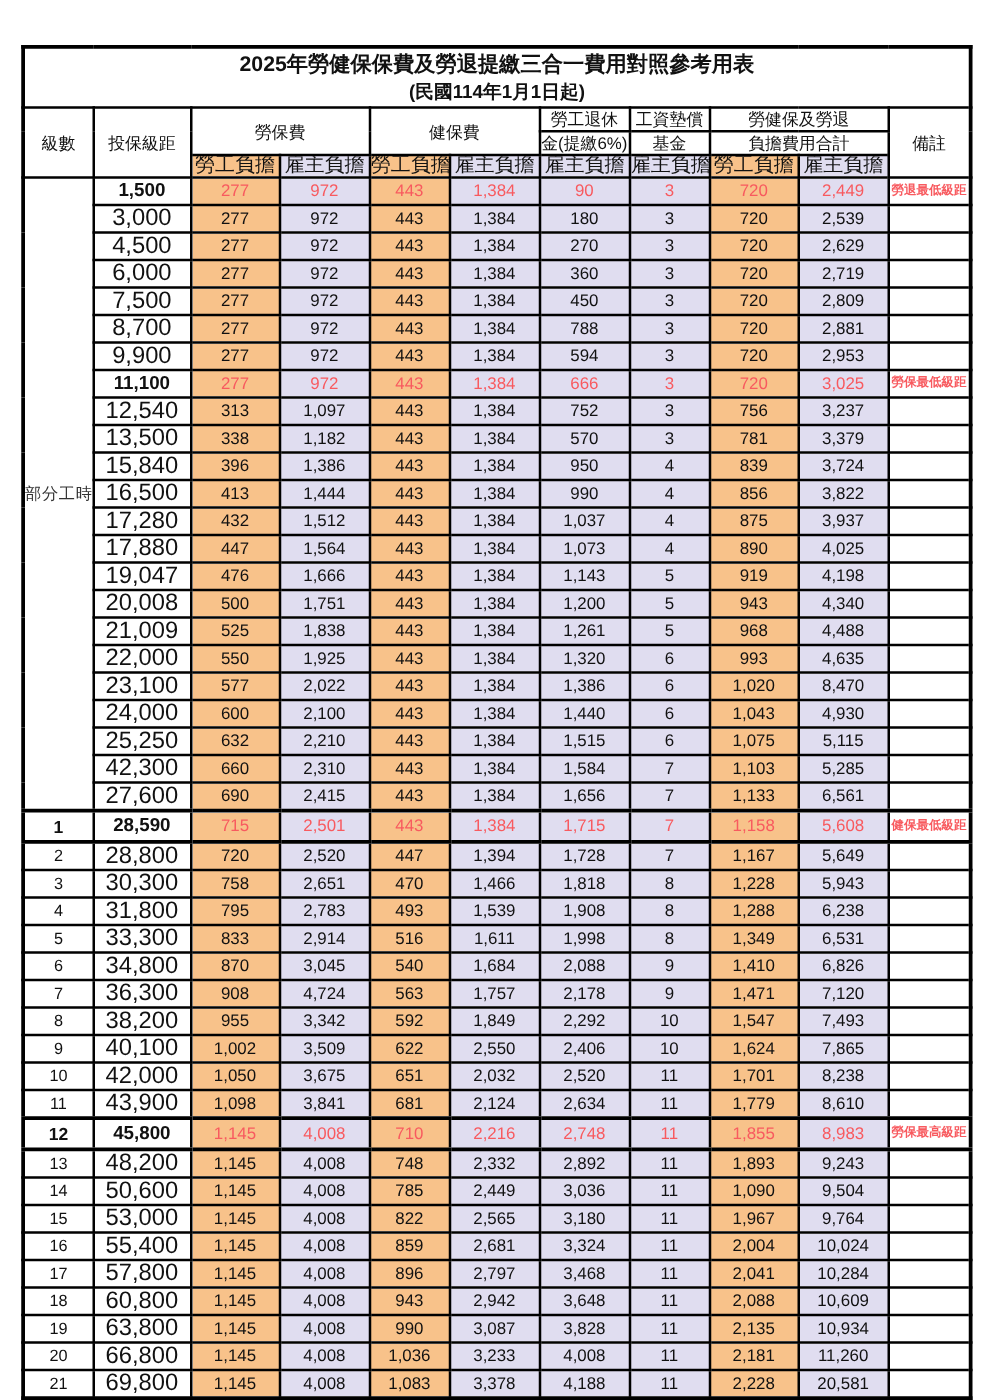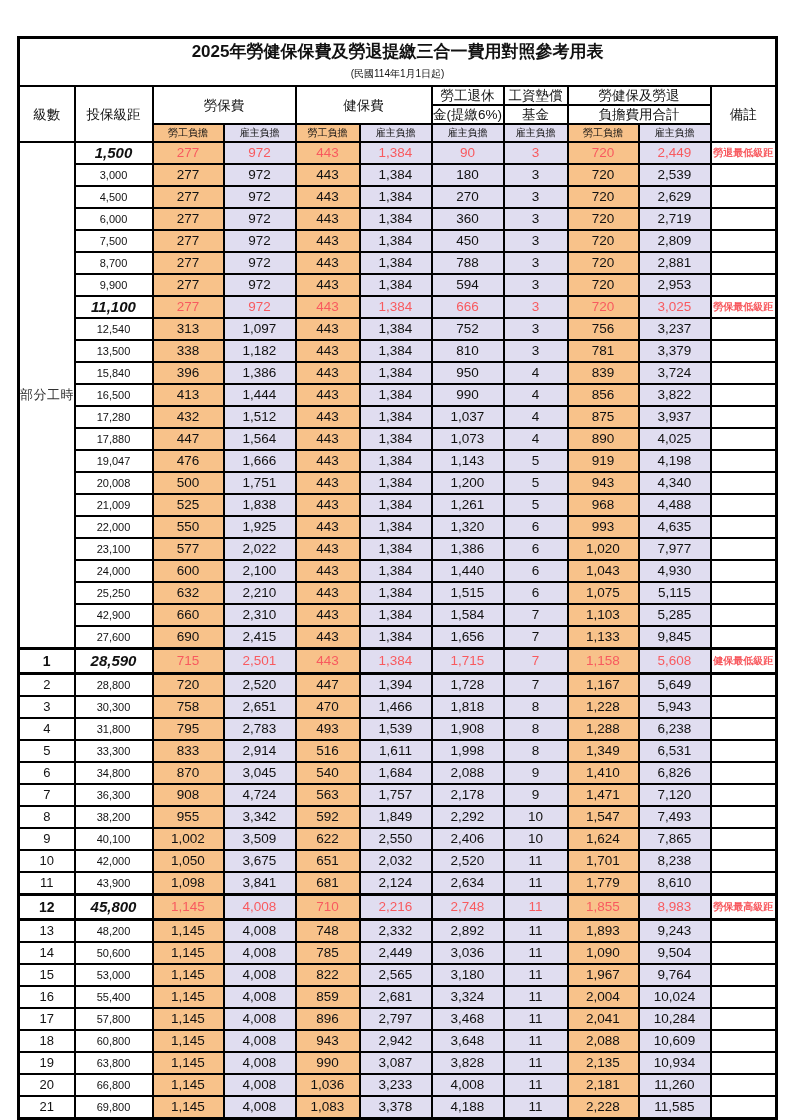--- a/index.html
+++ b/index.html
@@ -13,32 +13,32 @@
     position:absolute;left:17px;top:36px;
     width:758px;border-collapse:collapse;table-layout:fixed;
     border:3px solid #000;
   }
   table.premium td,table.premium th{
     border:2px solid #000;padding:0;text-align:center;vertical-align:middle;
     overflow:hidden;white-space:nowrap;
   }
   .title-cell{height:46px;}
   .title-line1{font-size:17px;font-weight:bold;line-height:24px;}
-  .title-line2{font-size:10px;font-weight:normal;line-height:20px;}
+  .title-line2{font-size:15px;font-weight:bold;line-height:20px;}
   tr.h1 th,tr.h2 th{font-size:13.5px;font-weight:normal;height:17px;line-height:17px;}
-  tr.h3 th{font-size:10px;font-weight:normal;height:16px;line-height:16px;}
+  tr.h3 th{font-size:16px;font-weight:normal;height:16px;line-height:16px;}
   .emp{background:#F8C28A;}
   .er{background:#E0DDF0;}
   tbody td{height:20px;line-height:20px;font-size:13.5px;}
   td.level-cell{font-size:13px;}
-  td.bracket{font-size:11px;}
+  td.bracket{font-size:19px;}
   td.remark{font-size:10px;font-weight:bold;color:#F85A5F;}
   td.part-time{font-size:13px;color:#333;letter-spacing:0.5px;}
   tr.hl td.val{color:#F85A5F;}
-  tr.hl td.bracket{font-weight:bold;font-size:15px;font-style:italic;}
+  tr.hl td.bracket{font-weight:bold;font-size:15px;}
   tr.hl td.level-cell{font-weight:bold;font-size:14px;}
   tr.thick td{border-top-width:3px;border-bottom-width:3px;height:22px;}
 </style>
 </head>
 <body>
 
 <div class="page">
   <table class="premium">
     <colgroup>
       <col style="width:56px">
@@ -195,21 +195,21 @@
           <td class="emp val">756</td>
           <td class="er val">3,237</td>
           <td class="remark"></td>
         </tr>
         <tr>
           <td class="bracket">13,500</td>
           <td class="emp val">338</td>
           <td class="er val">1,182</td>
           <td class="emp val">443</td>
           <td class="er val">1,384</td>
-          <td class="er val">810</td>
+          <td class="er val">570</td>
           <td class="er val">3</td>
           <td class="emp val">781</td>
           <td class="er val">3,379</td>
           <td class="remark"></td>
         </tr>
         <tr>
           <td class="bracket">15,840</td>
           <td class="emp val">396</td>
           <td class="er val">1,386</td>
           <td class="emp val">443</td>
@@ -306,21 +306,21 @@
         </tr>
         <tr>
           <td class="bracket">23,100</td>
           <td class="emp val">577</td>
           <td class="er val">2,022</td>
           <td class="emp val">443</td>
           <td class="er val">1,384</td>
           <td class="er val">1,386</td>
           <td class="er val">6</td>
           <td class="emp val">1,020</td>
-          <td class="er val">7,977</td>
+          <td class="er val">8,470</td>
           <td class="remark"></td>
         </tr>
         <tr>
           <td class="bracket">24,000</td>
           <td class="emp val">600</td>
           <td class="er val">2,100</td>
           <td class="emp val">443</td>
           <td class="er val">1,384</td>
           <td class="er val">1,440</td>
           <td class="er val">6</td>
@@ -334,41 +334,41 @@
           <td class="er val">2,210</td>
           <td class="emp val">443</td>
           <td class="er val">1,384</td>
           <td class="er val">1,515</td>
           <td class="er val">6</td>
           <td class="emp val">1,075</td>
           <td class="er val">5,115</td>
           <td class="remark"></td>
         </tr>
         <tr>
-          <td class="bracket">42,900</td>
+          <td class="bracket">42,300</td>
           <td class="emp val">660</td>
           <td class="er val">2,310</td>
           <td class="emp val">443</td>
           <td class="er val">1,384</td>
           <td class="er val">1,584</td>
           <td class="er val">7</td>
           <td class="emp val">1,103</td>
           <td class="er val">5,285</td>
           <td class="remark"></td>
         </tr>
         <tr>
           <td class="bracket">27,600</td>
           <td class="emp val">690</td>
           <td class="er val">2,415</td>
           <td class="emp val">443</td>
           <td class="er val">1,384</td>
           <td class="er val">1,656</td>
           <td class="er val">7</td>
           <td class="emp val">1,133</td>
-          <td class="er val">9,845</td>
+          <td class="er val">6,561</td>
           <td class="remark"></td>
         </tr>
         <tr class="hl thick">
           <td class="level-cell">1</td>
           <td class="bracket">28,590</td>
           <td class="emp val">715</td>
           <td class="er val">2,501</td>
           <td class="emp val">443</td>
           <td class="er val">1,384</td>
           <td class="er val">1,715</td>
@@ -627,18 +627,18 @@
         <tr>
           <td class="level-cell">21</td>
           <td class="bracket">69,800</td>
           <td class="emp val">1,145</td>
           <td class="er val">4,008</td>
           <td class="emp val">1,083</td>
           <td class="er val">3,378</td>
           <td class="er val">4,188</td>
           <td class="er val">11</td>
           <td class="emp val">2,228</td>
-          <td class="er val">11,585</td>
+          <td class="er val">20,581</td>
           <td class="remark"></td>
         </tr>
       </tbody>
   </table>
 </div>
 
 </body></html>

